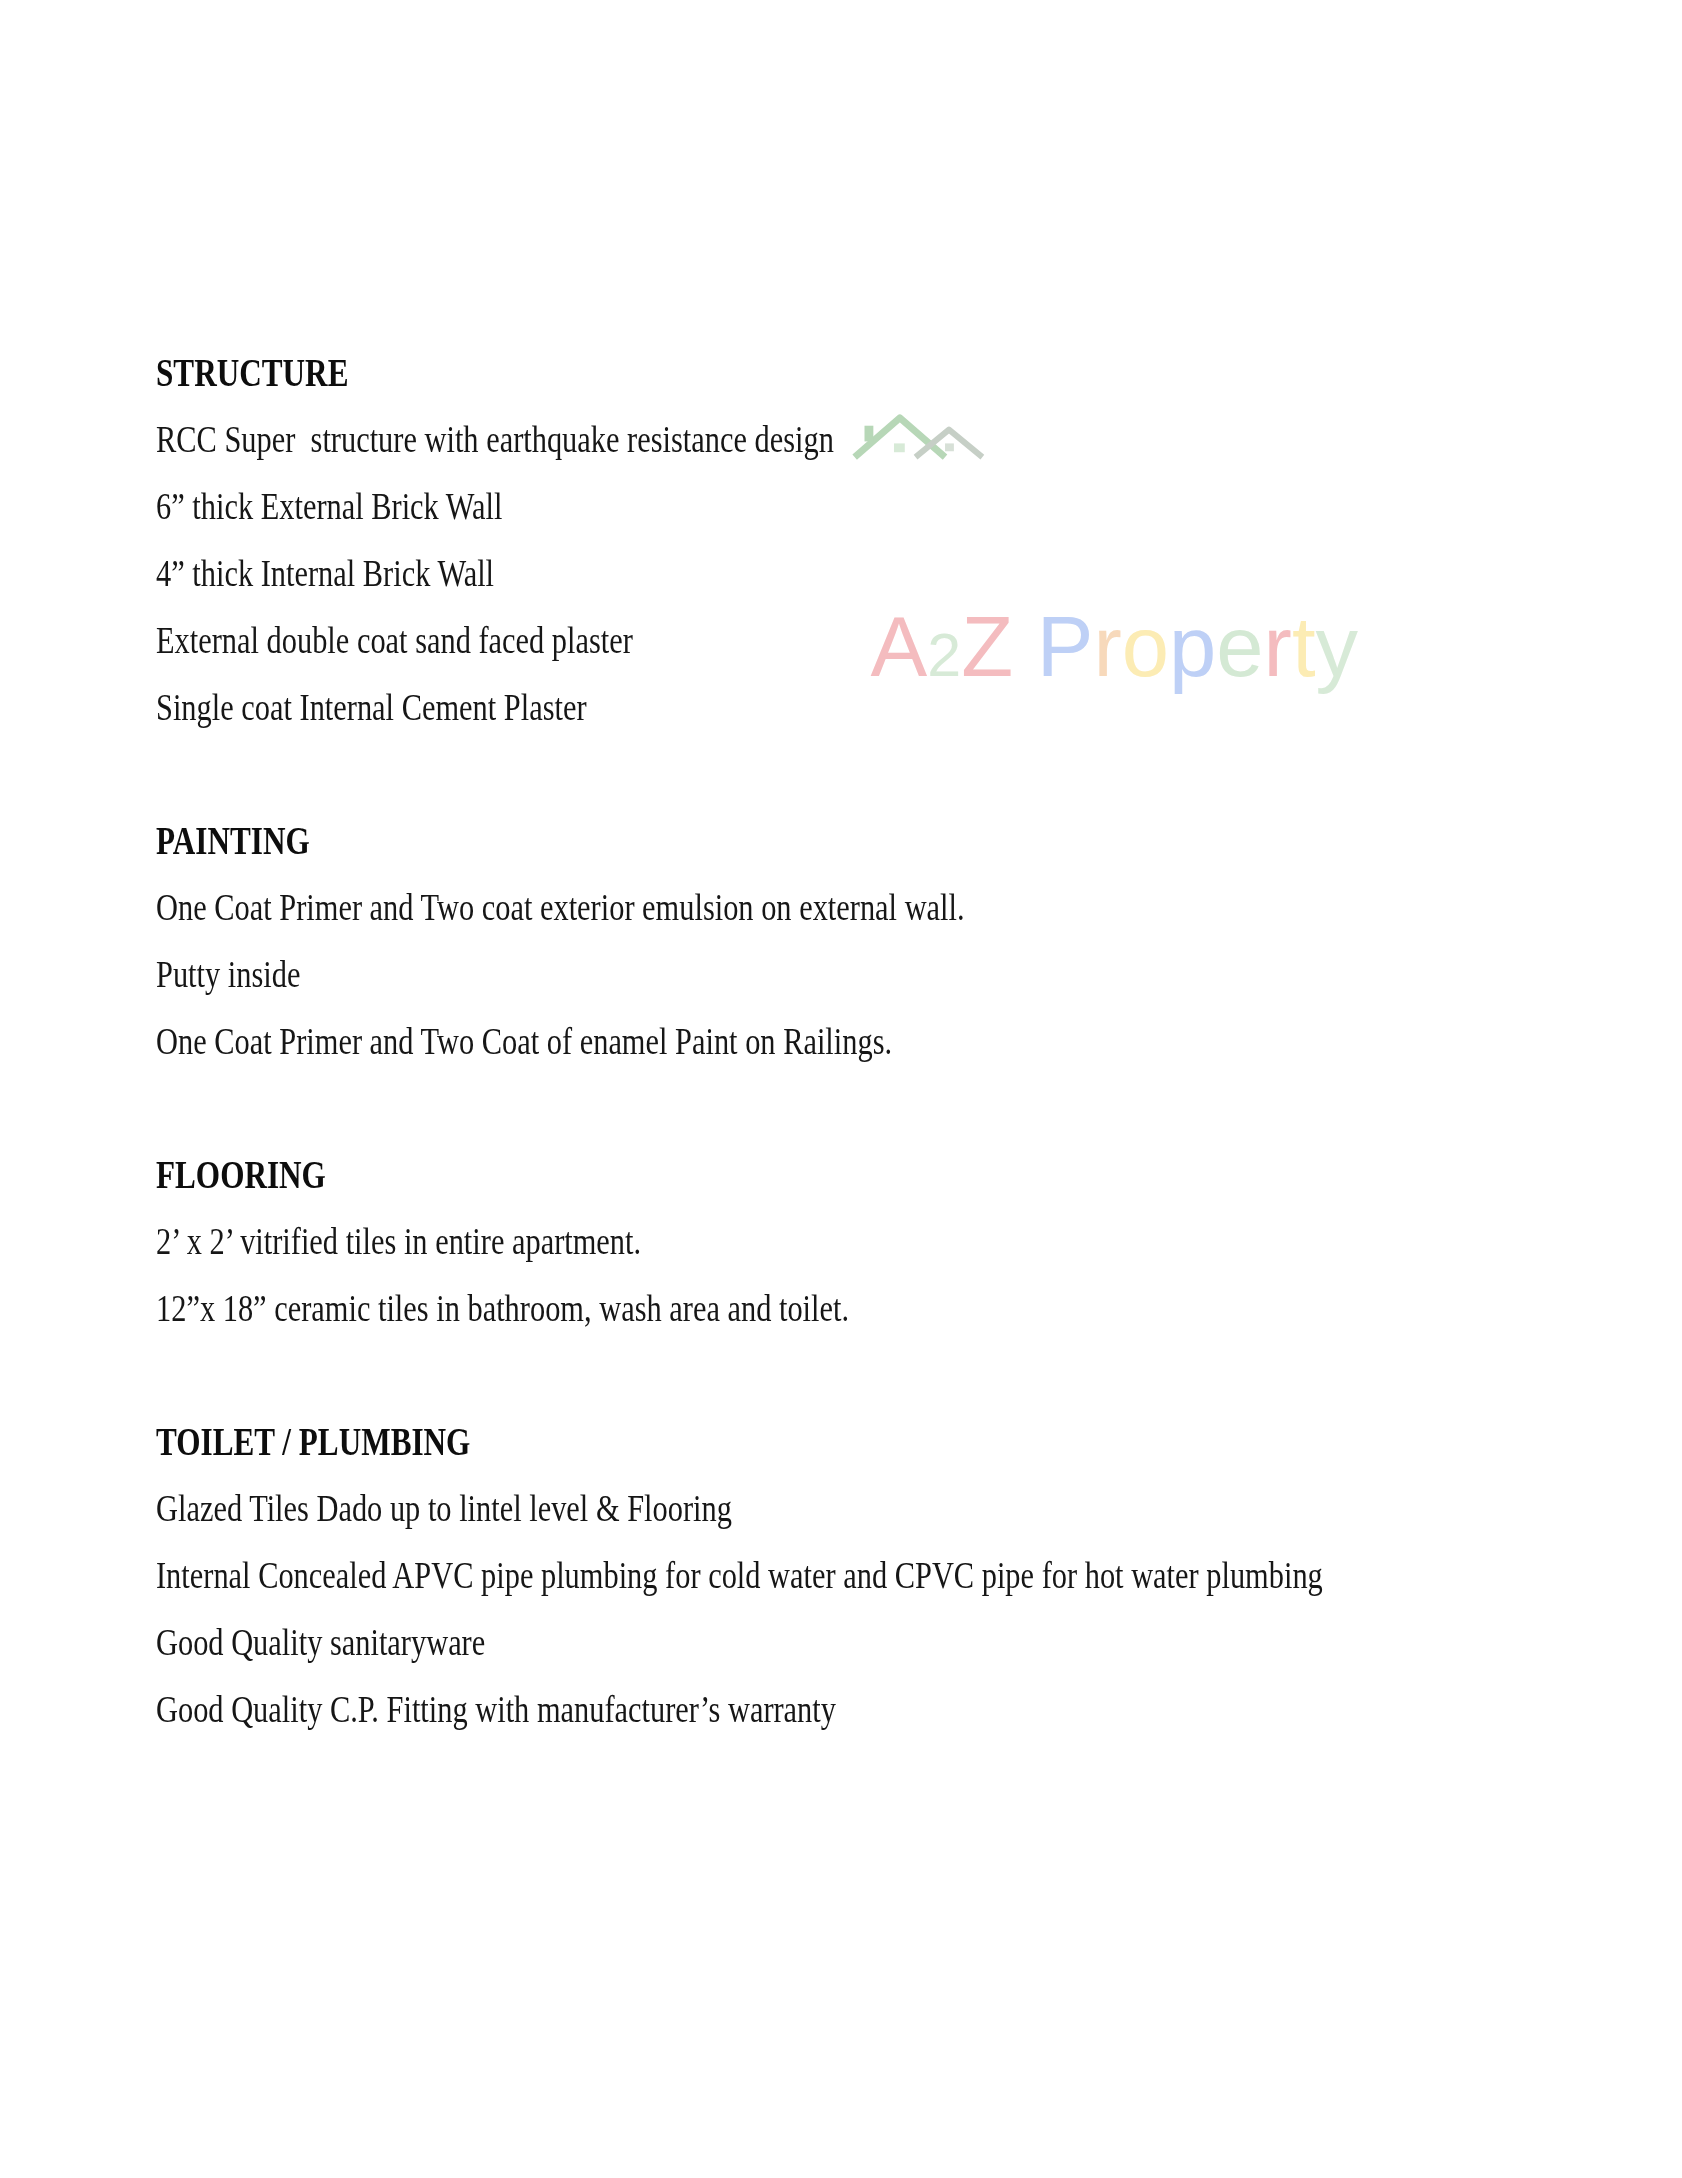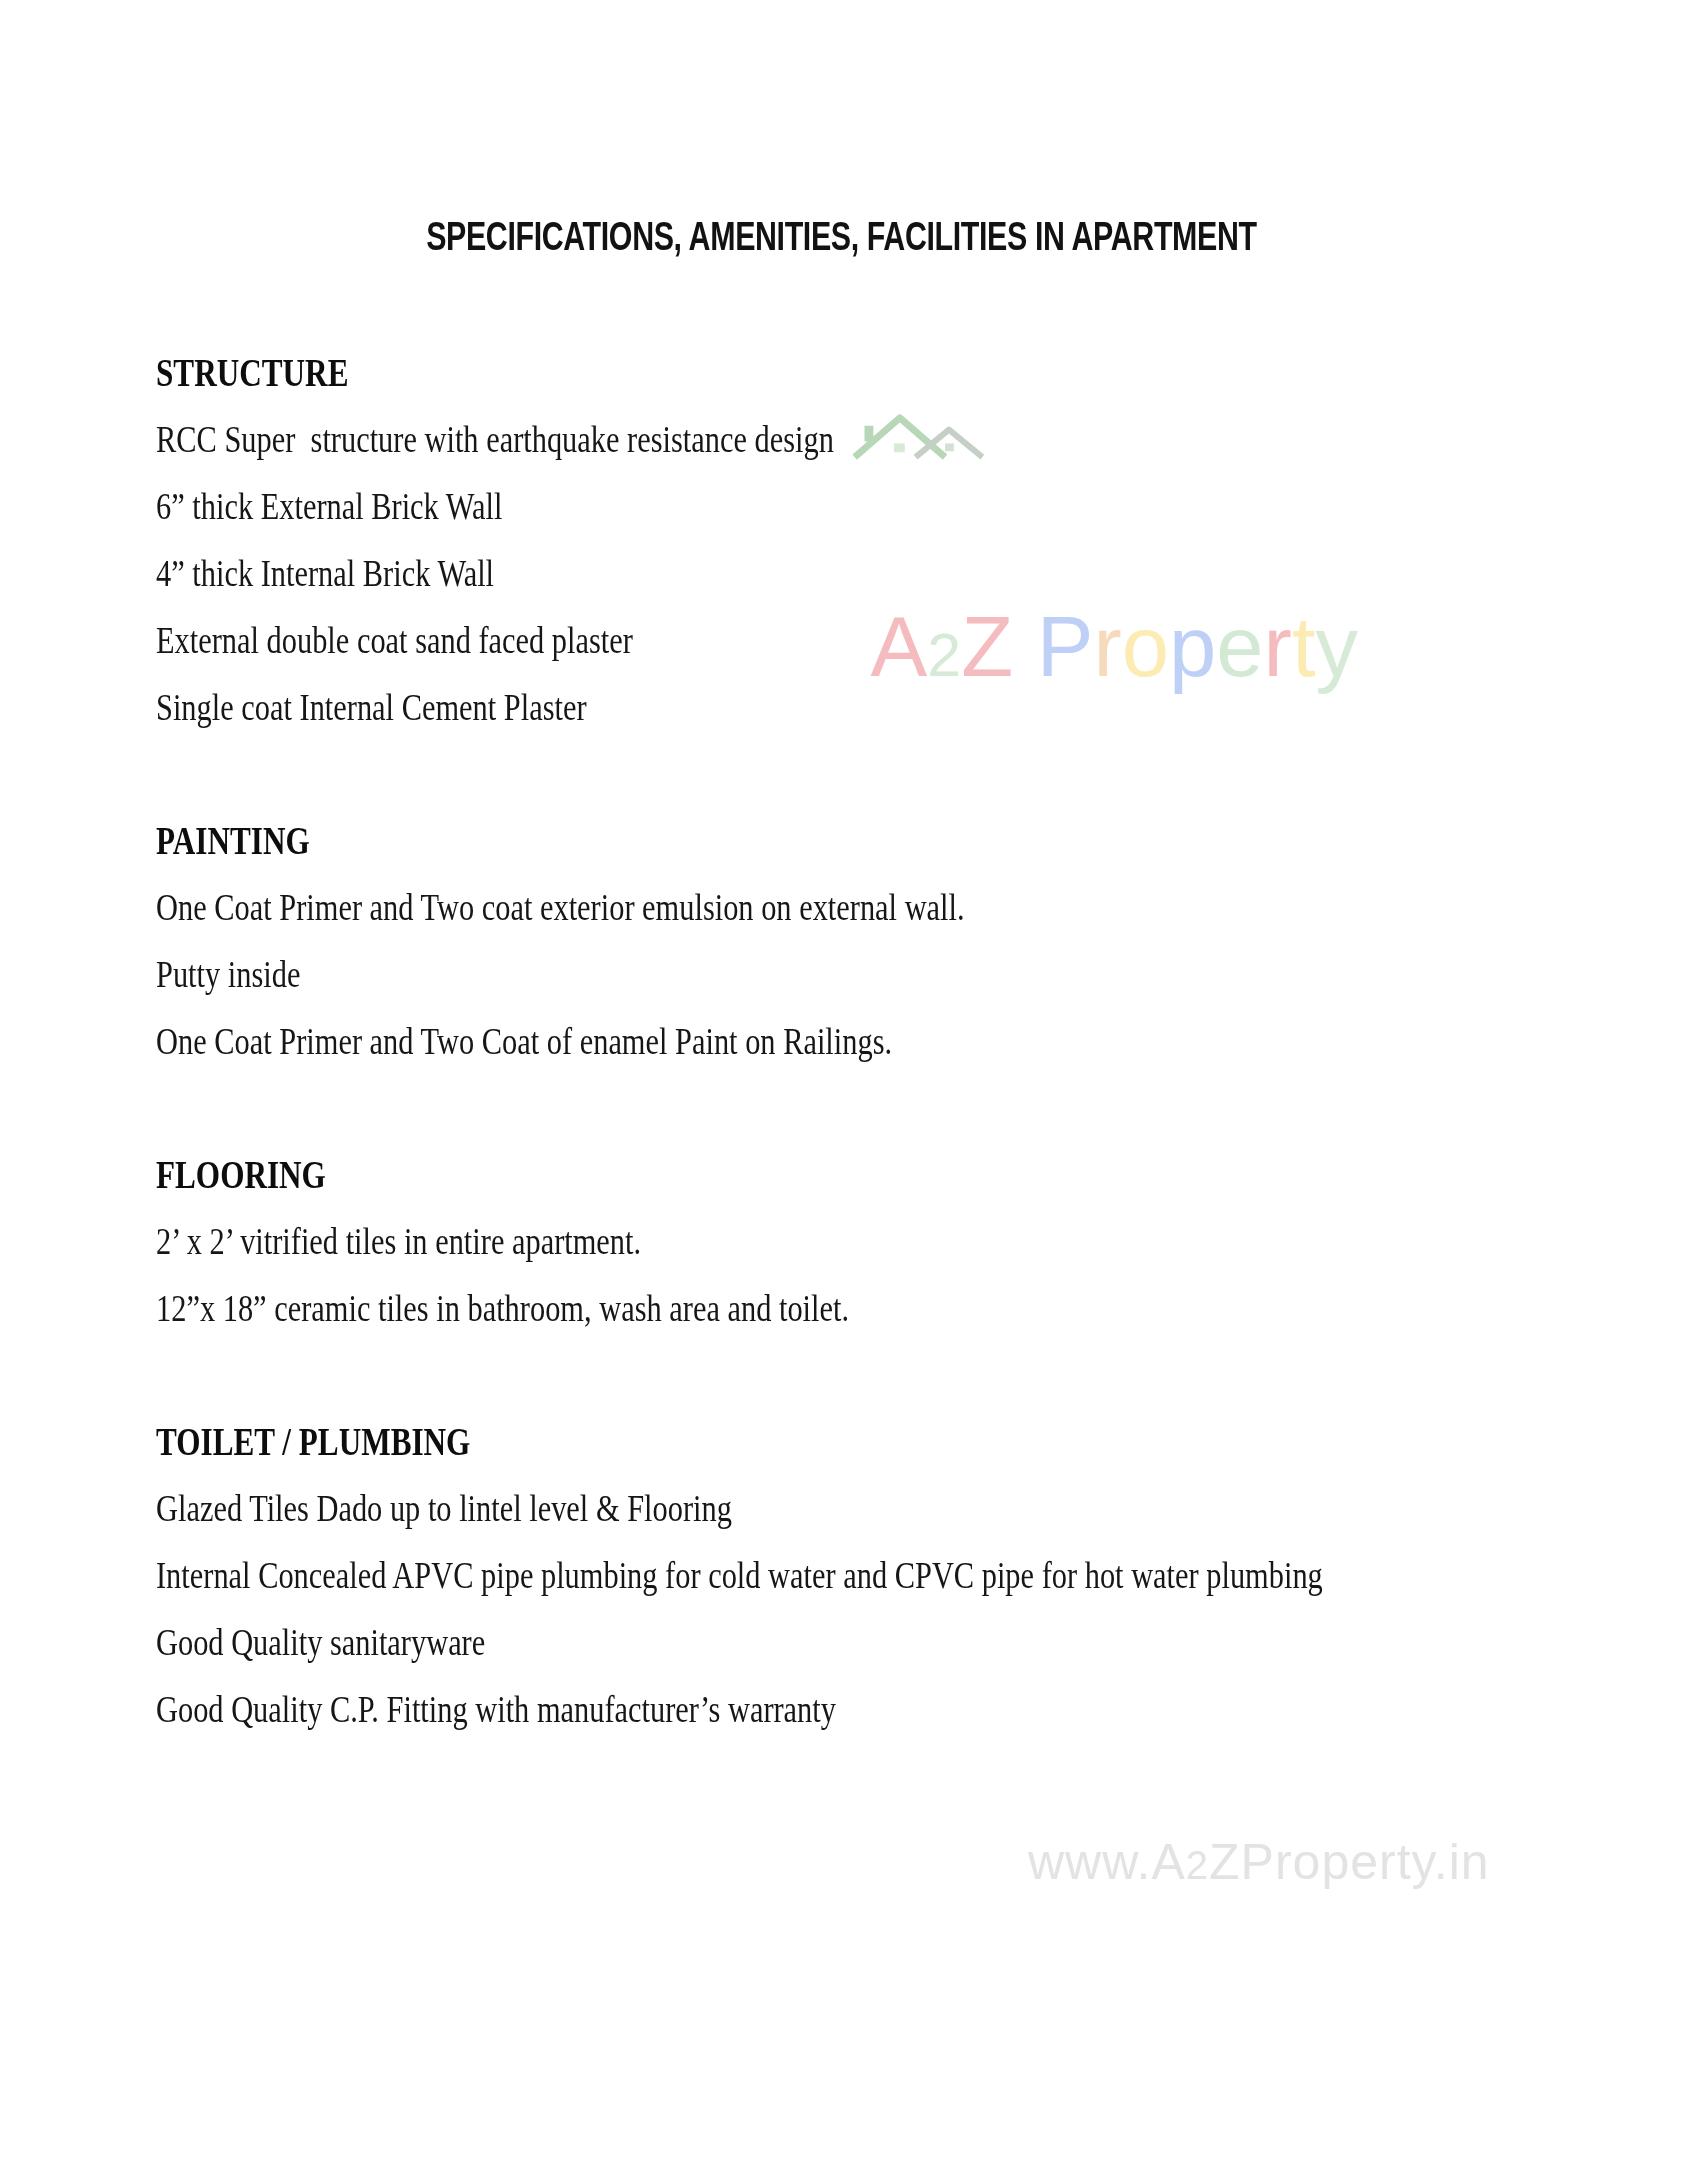--- a/index.html
+++ b/index.html
@@ -96,23 +96,20 @@
     z-index: 2;
     pointer-events: none;
   }
   .wm-footer .sm2 { font-size: 40px; }
 </style>
 </head>
 <body>
 
 <div class="page">
 
-  <div class="doc-title">
-    <span>SPECIFICATIONS, AMENITIES, FACILITIES IN APARTMENT</span>
-  </div>
 
   <div class="sections" id="sections">
       <div class="section">
         <div class="section-heading">STRUCTURE</div>
         <div class="spec-line">RCC Super  structure with earthquake resistance design</div>
         <div class="spec-line">6” thick External Brick Wall</div>
         <div class="spec-line">4” thick Internal Brick Wall</div>
         <div class="spec-line">External double coat sand faced plaster</div>
         <div class="spec-line">Single coat Internal Cement Plaster</div>
       </div>
@@ -139,16 +136,15 @@
   <div class="wm-logo" id="wm-logo">
     <svg class="wm-roof" width="139" height="55" viewBox="0 0 140 56">
       <path d="M4 48 L50 8 L96 48" fill="none" stroke="#b7d7b7" stroke-width="7" stroke-linejoin="round"></path>
       <rect x="14" y="16" width="9" height="16" fill="#b7d7b7"></rect>
       <path d="M66 48 L100 20 L134 48" fill="none" stroke="#c6cfc6" stroke-width="6" stroke-linejoin="round"></path>
       <rect x="44" y="34" width="11" height="9" fill="#d7ead7"></rect>
       <rect x="96" y="34" width="9" height="8" fill="#d7e0d7"></rect>
     </svg>
   <span style="color: rgb(244, 188, 191);">A</span><span class="sm2" style="color: rgb(215, 234, 215);">2</span><span style="color: rgb(244, 188, 191);">Z</span><span> </span><span style="color: rgb(190, 208, 246);">P</span><span style="color: rgb(247, 217, 187);">r</span><span style="color: rgb(252, 236, 180);">o</span><span style="color: rgb(190, 208, 246);">p</span><span style="color: rgb(212, 233, 212);">e</span><span style="color: rgb(244, 188, 191);">r</span><span style="color: rgb(252, 236, 180);">t</span><span style="color: rgb(215, 234, 215);">y</span></div>
 
-  <div class="wm-footer"><span>www.A</span><span class="sm2">2</span><span>ZProperty.in</span></div>
 
 </div>
 
 
 </body></html>

